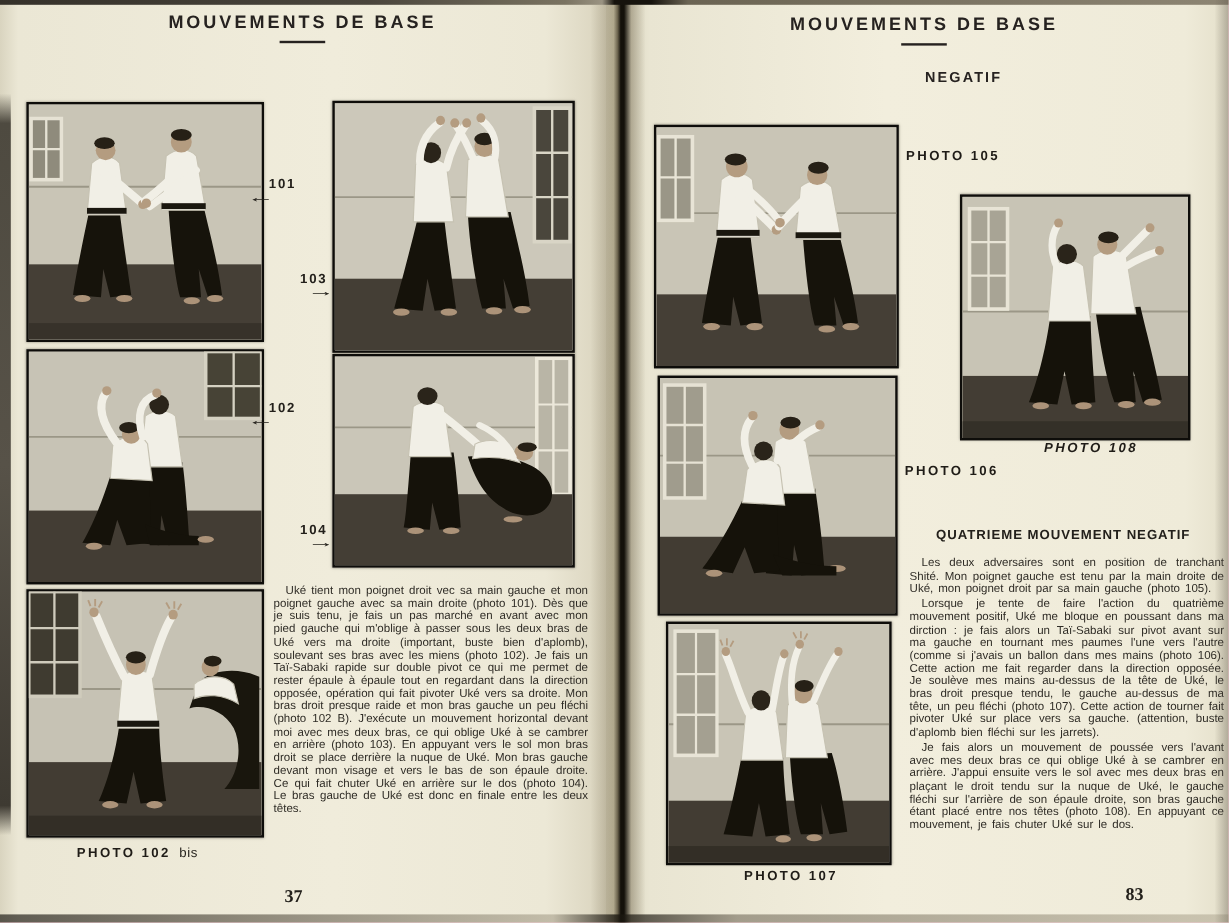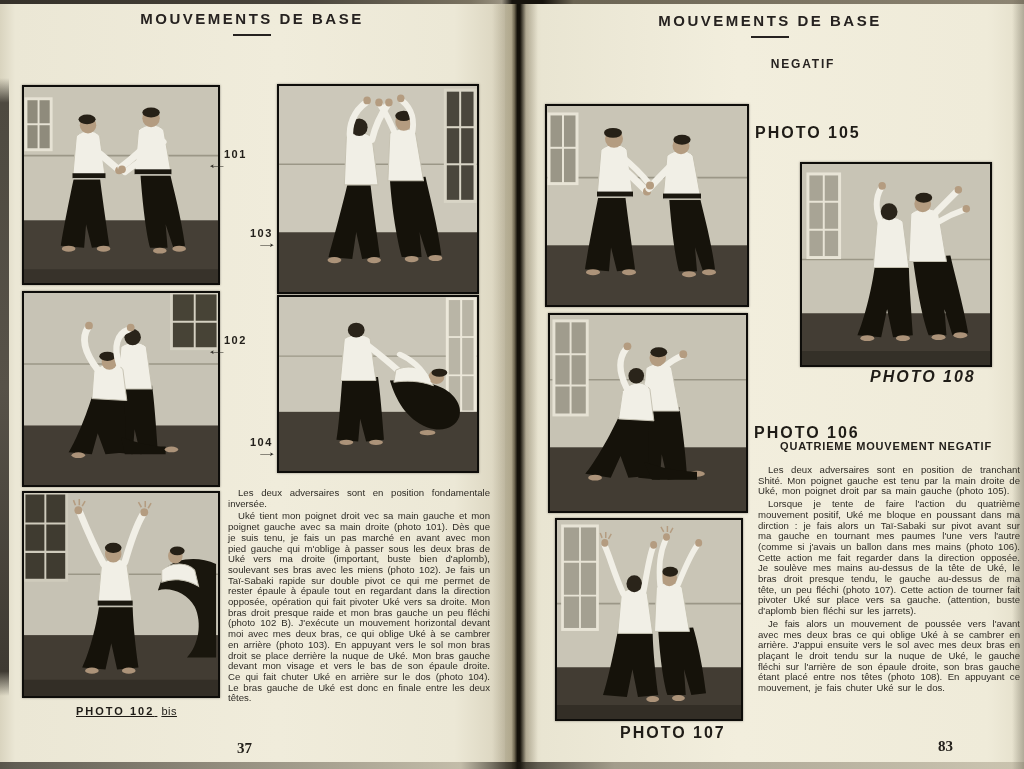--- a/index.html
+++ b/index.html
@@ -21,22 +21,22 @@
   .bottom-strip{position:absolute;left:0;top:762px;width:1024px;height:7px;opacity:.75;
     background:linear-gradient(to right,#2e2b24,#6e685a 20%,#b5ae9a 45%,#14110a 50%,#8a8372 60%,#c0b9a4);}
   .right-strip{position:absolute;left:1012px;top:0;width:12px;height:769px;
     background:linear-gradient(to right,rgba(0,0,0,0),rgba(90,84,70,.38));}
   
   .bigtitle{position:absolute;font-weight:bold;font-size:15px;letter-spacing:2.5px;
     color:#262220;text-align:center;white-space:nowrap;}
   .rule{position:absolute;height:2px;background:#262220;}
   .subtitle{position:absolute;font-weight:bold;font-size:12px;letter-spacing:1.8px;
     color:#262220;text-align:center;white-space:nowrap;}
-  .plabel{position:absolute;font-weight:bold;font-size:16px;letter-spacing:2px;color:#1f1c17;white-space:nowrap;}
-  .pcaption{position:absolute;left:76px;top:705px;font-size:11px;color:#1f1c17;white-space:nowrap;text-decoration:underline;}
+  .plabel{position:absolute;font-weight:bold;font-size:11px;letter-spacing:2px;color:#1f1c17;white-space:nowrap;}
+  .pcaption{position:absolute;left:64px;top:705px;font-size:11px;color:#1f1c17;white-space:nowrap;}
   .pcaption .capb{font-weight:bold;letter-spacing:2px;}
   .pcaption .caps{margin-left:4px;letter-spacing:.5px;}
   .bodytext{position:absolute;width:262px;font-size:9.6px;line-height:10.7px;
     text-align:justify;color:#2f2c26;word-spacing:1.5px;}
   .bodytext p{margin:0 0 2px 0;text-indent:10px;}
   .sectionhead{position:absolute;font-weight:bold;font-size:11px;letter-spacing:.8px;
     color:#23201b;text-align:center;white-space:nowrap;}
   .pagenum{position:absolute;font-family:"Liberation Serif",serif;font-weight:bold;
     font-size:15px;color:#23201b;}
   
@@ -68,21 +68,21 @@
   .p107{left:555px;top:518px;width:184px;height:199px;}
   
   .lp-title{left:102px;top:10px;width:300px;}
   .lp-rule{left:233px;top:34px;width:38px;}
   .lp-sub{left:126px;top:49px;width:240px;}
   .rp-title{left:620px;top:12px;width:300px;}
   .rp-rule{left:751px;top:36px;width:38px;}
   .rp-sub{left:703px;top:57px;width:200px;}
   .lbl-105{left:755px;top:124px;}
   .lbl-108{left:870px;top:368px;font-style:italic;}
-  .lbl-106{left:754px;top:424px;}
+  .lbl-106{left:754px;top:387px;}
   .lbl-107{left:620px;top:724px;}
   .rp-sectionhead{left:755px;top:440px;width:262px;}
   .lp-text{left:228px;top:488px;}
   .rp-text{left:758px;top:465px;}
   .lp-num{left:237px;top:740px;}
   .rp-num{left:938px;top:738px;}
 </style>
 </head>
 <body>
 
@@ -250,21 +250,20 @@
       <span class="mnum">104</span>
       <span class="arr arr-right"></span>
     </div>
 
     <div class="pcaption">
       <span class="capb">PHOTO 102</span>
       <span class="caps">bis</span>
     </div>
 
     <div class="bodytext lp-text">
-      <p>Les deux adversaires sont en position fondamentale inversée.</p>
       <p>Uké tient mon poignet droit vec sa main gauche et mon poignet gauche avec sa main droite (photo 101). Dès que je suis tenu, je fais un pas marché en avant avec mon pied gauche qui m'oblige à passer sous les deux bras de Uké vers ma droite (important, buste bien d'aplomb), soulevant ses bras avec les miens (photo 102). Je fais un Taï-Sabaki rapide sur double pivot ce qui me permet de rester épaule à épaule tout en regardant dans la direction opposée, opération qui fait pivoter Uké vers sa droite. Mon bras droit presque raide et mon bras gauche un peu fléchi (photo 102 B). J'exécute un mouvement horizontal devant moi avec mes deux bras, ce qui oblige Uké à se cambrer en arrière (photo 103). En appuyant vers le sol mon bras droit se place derrière la nuque de Uké. Mon bras gauche devant mon visage et vers le bas de son épaule droite. Ce qui fait chuter Uké en arrière sur le dos (photo 104). Le bras gauche de Uké est donc en finale entre les deux têtes.</p>
     </div>
 
     <div class="pagenum lp-num">37</div>
   </section>
 
   <section class="page right"></section>
 
   <div class="bigtitle rp-title">MOUVEMENTS DE BASE</div>
   <div class="rule rp-rule"></div>

